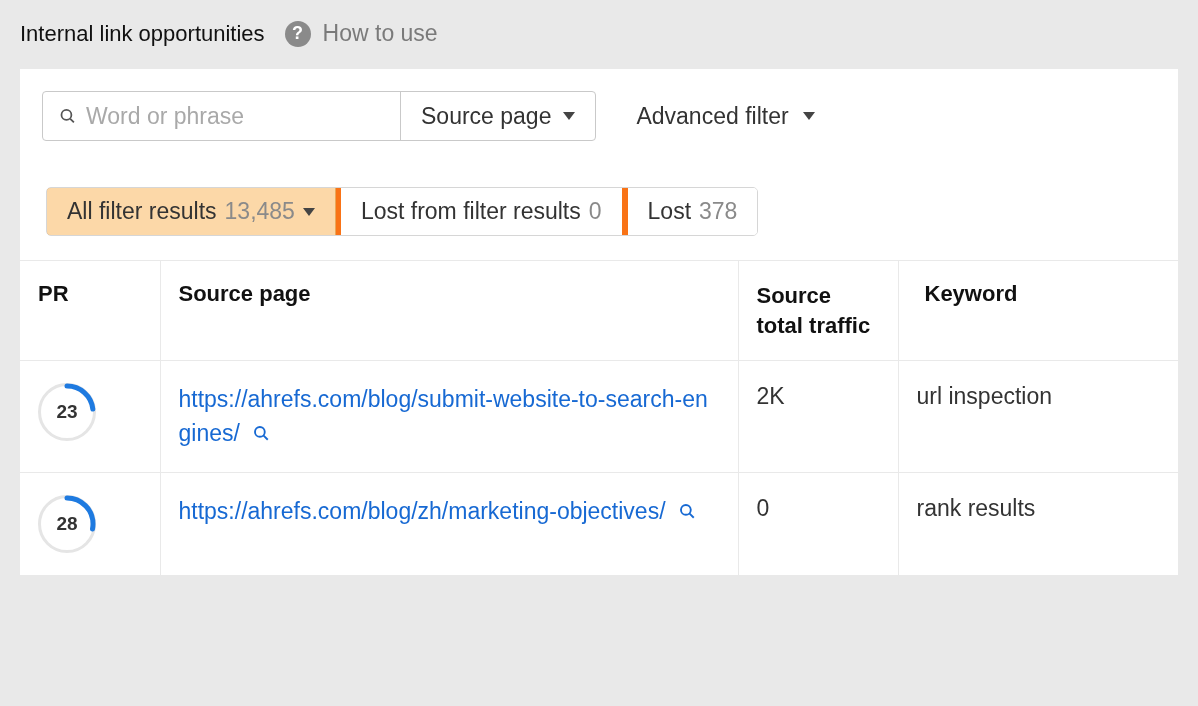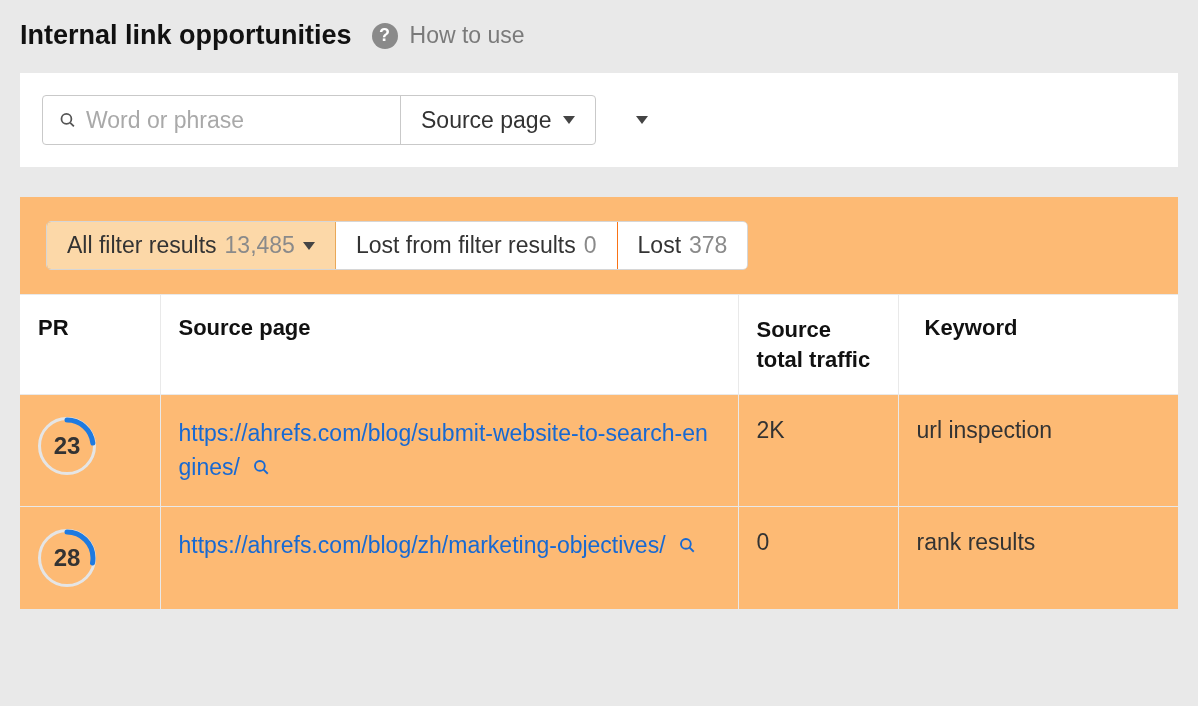--- a/index.html
+++ b/index.html
@@ -12,22 +12,22 @@
   .page {
     padding: 20px 20px 0 20px;
   }
   .header {
     display: flex;
     align-items: center;
     gap: 20px;
     margin-bottom: 22px;
   }
   .title {
-    font-size: 27px;
-    font-weight: 700;
+    font-size: 22px;
+    font-weight: 400;
     color: #111;
   }
   .how-to-use {
     display: flex;
     align-items: center;
     gap: 12px;
     color: #7a7a7a;
     font-size: 23px;
     cursor: pointer;
   }
@@ -93,43 +93,42 @@
   .adv-filter {
     display: flex;
     align-items: center;
     gap: 14px;
     font-size: 23px;
     color: #333;
     cursor: pointer;
   }
 
   .result-section {
-    background: #fdba74;
-    margin-top: 30px;
+    background: #ffffff;
   }
   .tabs-wrap {
     padding: 24px 26px 0 26px;
   }
   .segmented {
     display: inline-flex;
     border: 1px solid #d6d6d6;
     border-radius: 5px;
     overflow: hidden;
   }
   .seg-btn {
     display: flex;
     align-items: center;
     gap: 8px;
     padding: 10px 20px;
     font-size: 23px;
     color: #333;
     cursor: pointer;
     background: #fff;
   }
-  .seg-btn + .seg-btn { border-left: 1px solid #f97316; }
+  .seg-btn + .seg-btn { border-left: 6px solid #f97316; }
   .seg-btn.active {
     background: #fcd8a8;
     border: 1px solid #e9a858;
     margin: -1px;
     border-radius: 5px 0 0 5px;
     position: relative;
     z-index: 1;
   }
   .seg-count { color: #8a8a8a; }
 
@@ -165,21 +164,21 @@
     color: #333;
   }
   .table td:last-child { border-right: none; }
 
   .pr-badge {
     position: relative;
     width: 58px; height: 58px;
     border-radius: 50%;
     border: 3px solid #e5e5e5;
     display: flex; align-items: center; justify-content: center;
-    font-size: 24px;
+    font-size: 19px;
     font-weight: 700;
     color: #333;
   }
   .pr-badge svg.ring {
     position: absolute; inset: -3px;
     width: 58px; height: 58px;
     transform: rotate(-90deg);
   }
 
   .link {
@@ -219,20 +218,21 @@
             <line x1="21" y1="21" x2="16" y2="16"></line>
           </svg>
         <input class="search-input" type="text" placeholder="Word or phrase" style="">
       </div>
       <div class="dropdown">
         <span>Source page</span>
         <span class="caret-down"></span>
       </div>
     </div>
     <div class="adv-filter">
+      <span>Advanced filter</span>
       <span class="caret-down"></span>
     </div>
   </div>
 
   <div class="result-section">
     <div class="tabs-wrap">
       <div class="segmented">
         <div class="seg-btn active">
           <span>All filter results</span>
           <span class="seg-count">13,485</span>

